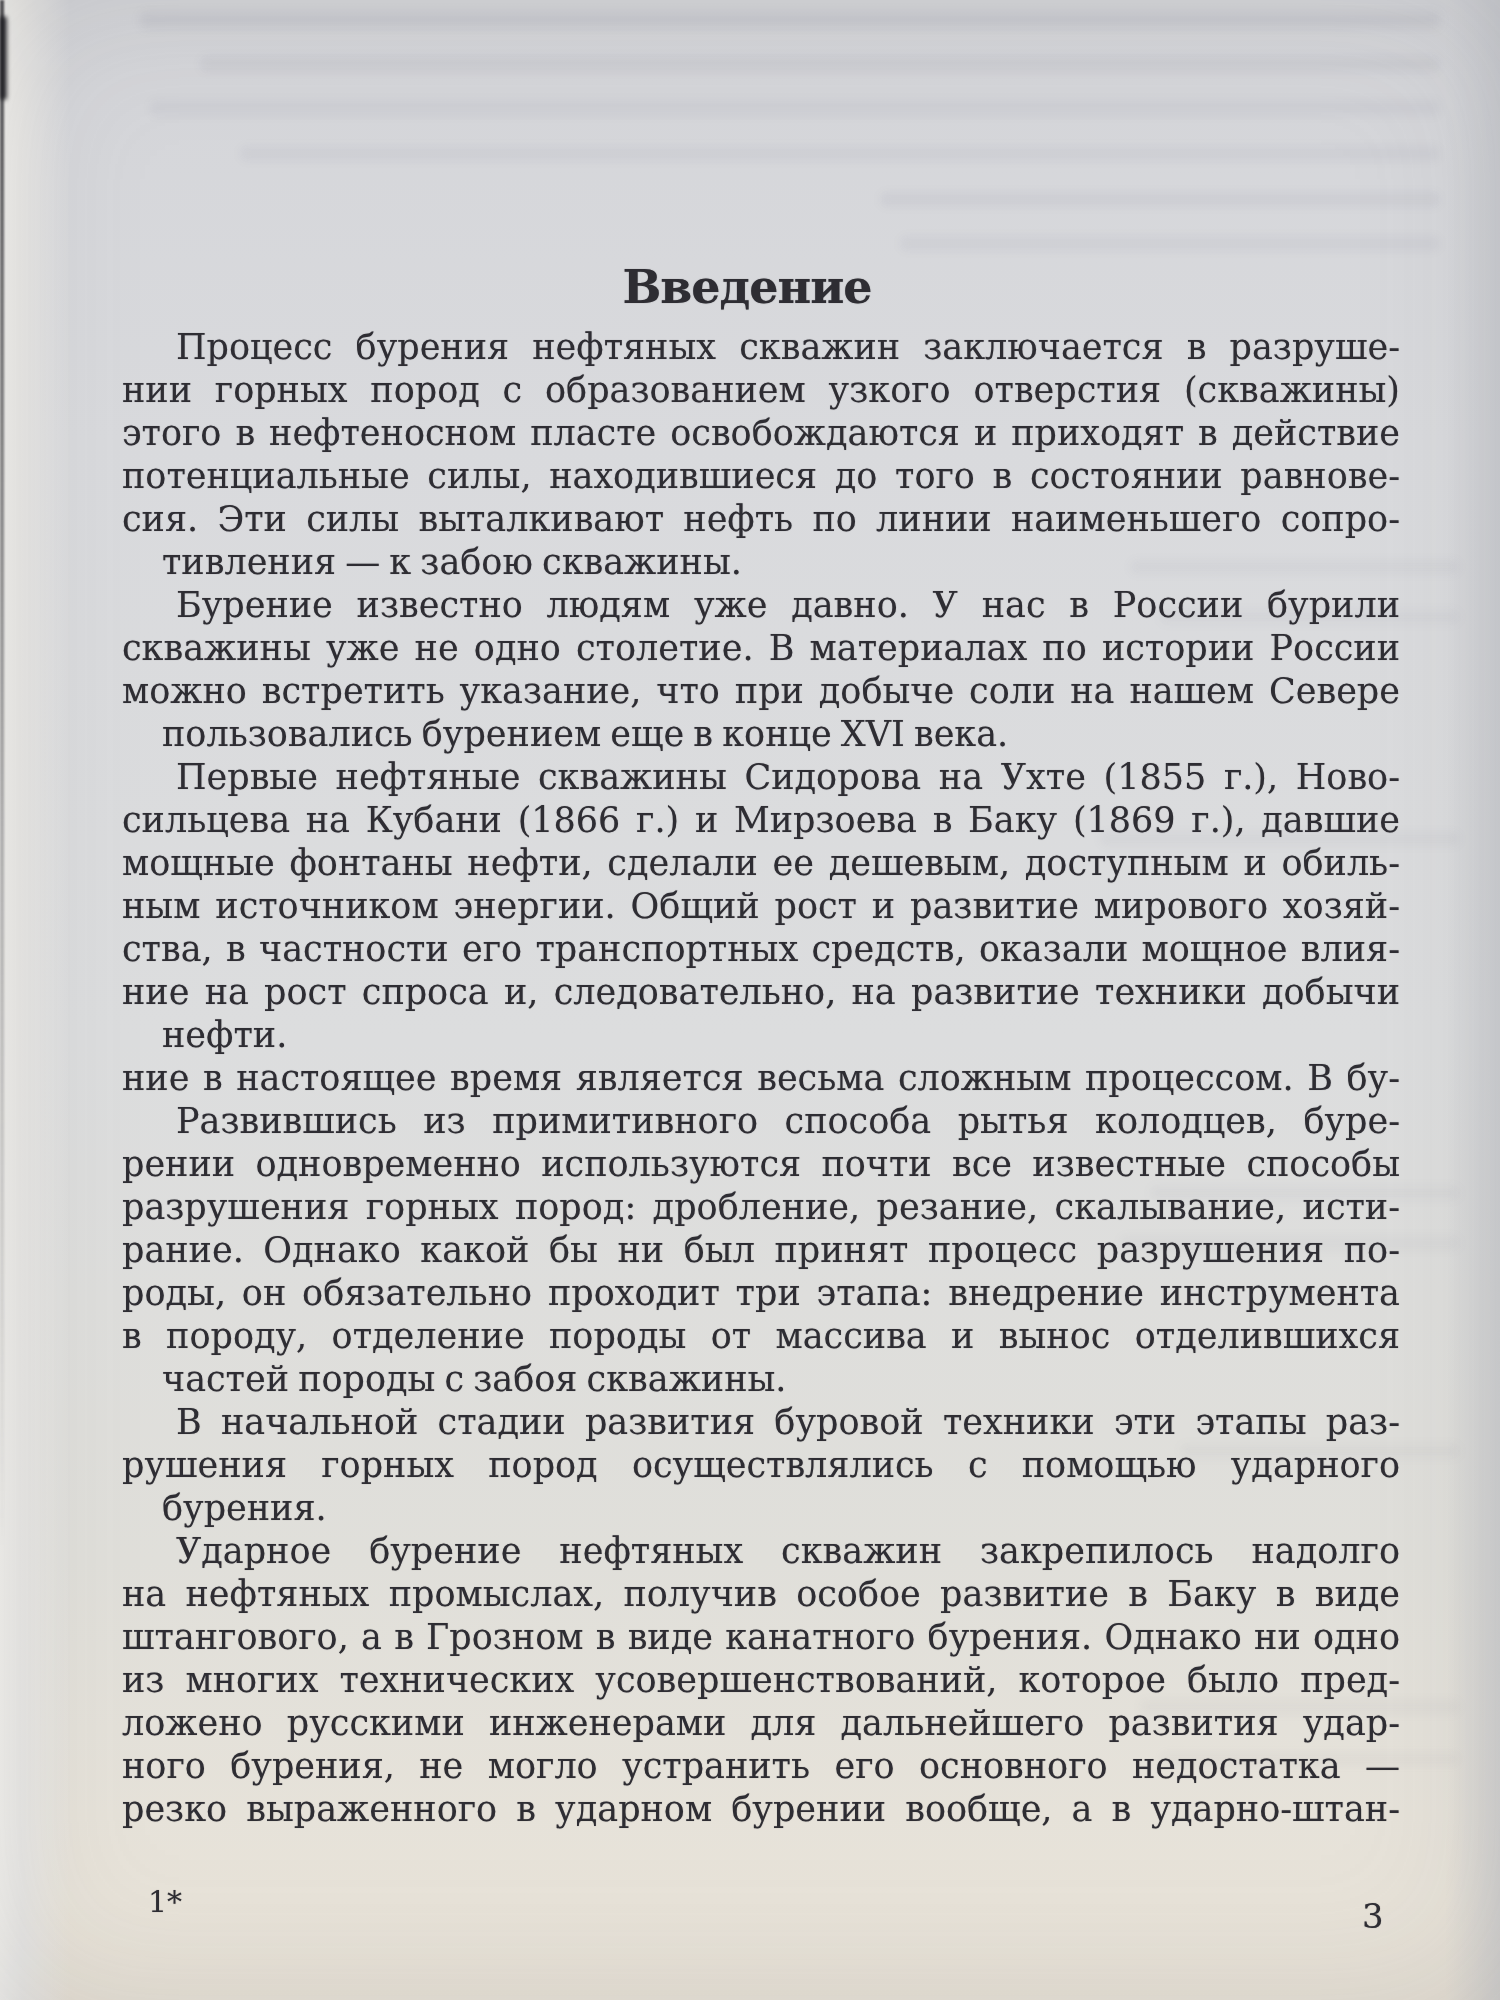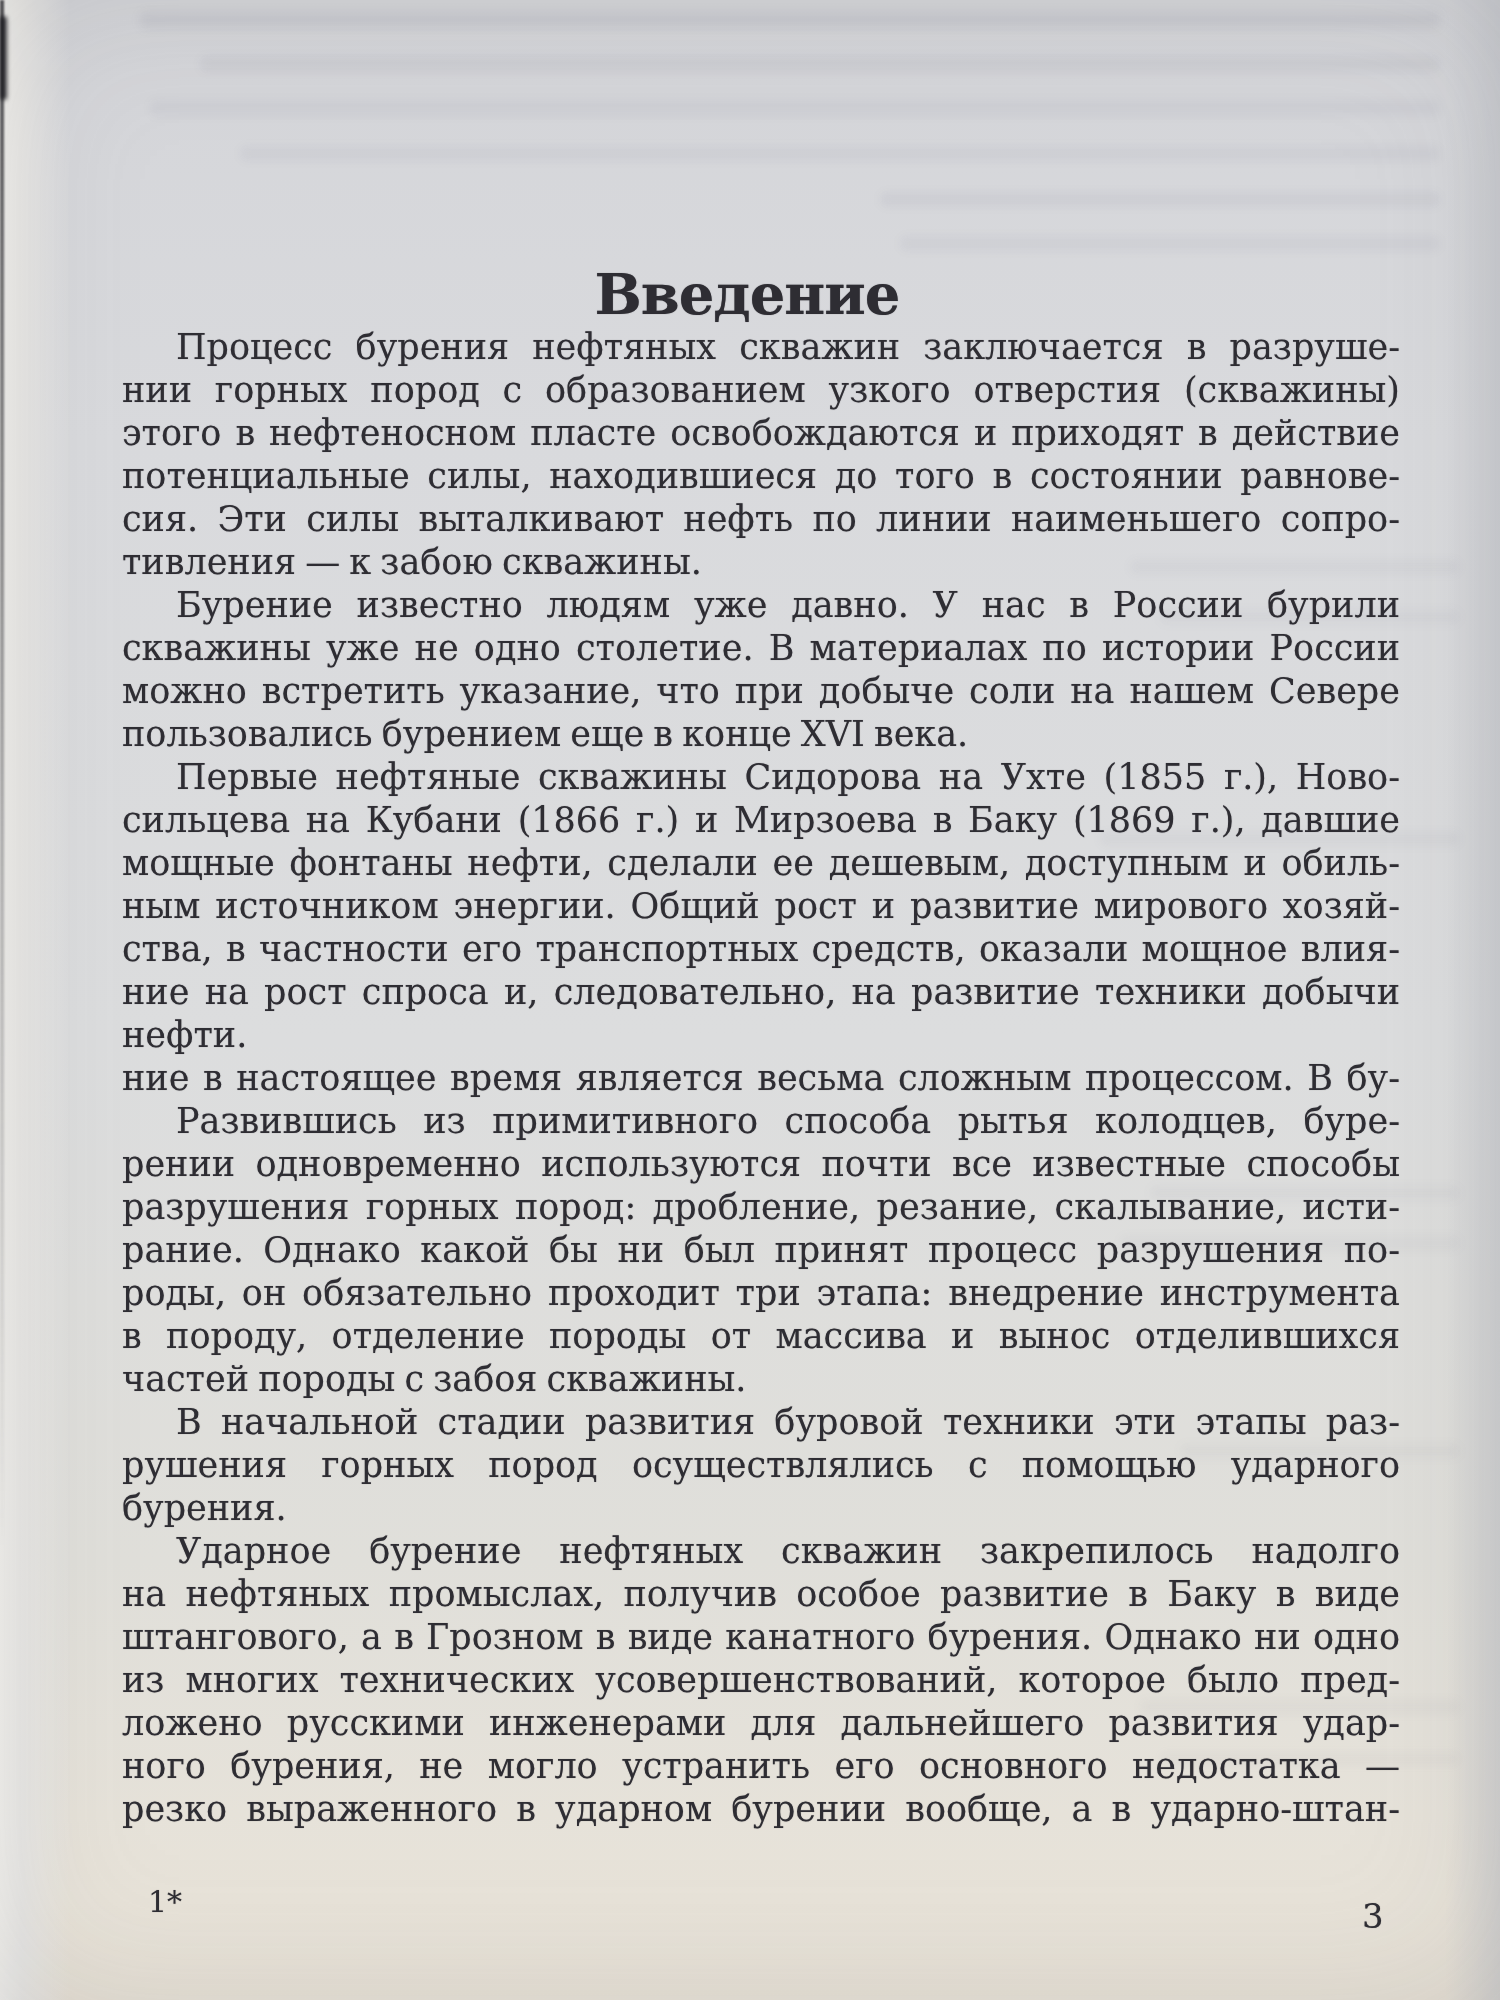--- a/index.html
+++ b/index.html
@@ -36,21 +36,21 @@
     filter: blur(5px);
     border-radius: 6px;
   }
 
   .content { position: absolute; left: 122px; top: 0; width: 1278px; }
 
   .title {
     position: absolute; top: 226px; left: 0; width: 100%;
     text-align: center;
     font-weight: bold;
-    font-size: 56px;
+    font-size: 46px;
     line-height: 60px;
     letter-spacing: -1px;
     transform: translateX(-14px);
     text-shadow: 0 0 1px rgba(40,39,46,0.5);
   }
 
   .body {
     position: absolute; top: 326px; left: 0; width: 100%;
     font-size: 35px;
     word-spacing: -2px;
@@ -58,21 +58,21 @@
 
   .ln {
     height: 43px;
     line-height: 43px;
     text-align: justify;
     text-align-last: justify;
     text-shadow: 0 0 1px rgba(46,45,51,0.45);
     white-space: normal;
   }
   .ln.first { text-indent: 54px; }
-  .ln.end { text-align-last: left; }
+  .ln.end { text-align-last: left; margin-left: 40px; }
 
   .sig {
     position: absolute; left: 148px; top: 1884px;
     font-size: 30px; line-height: 36px;
     text-shadow: 0 0 1px rgba(46,45,51,0.45);
   }
   .pagenum {
     position: absolute; left: 1362px; top: 1896px;
     font-size: 34px; line-height: 40px;
     text-shadow: 0 0 1px rgba(46,45,51,0.45);

